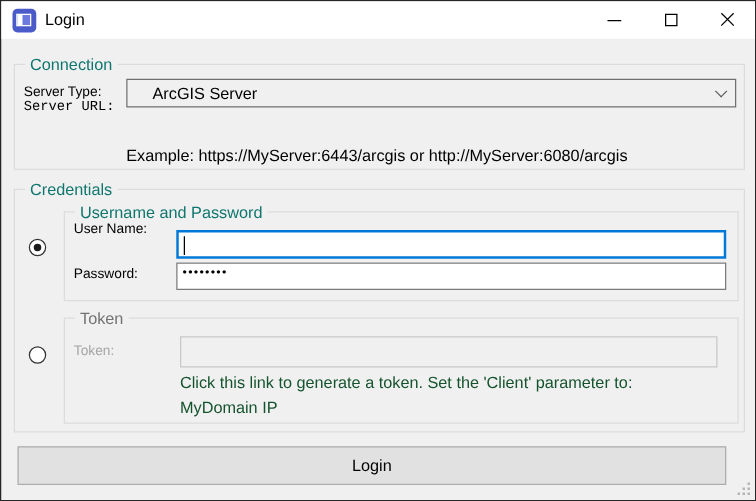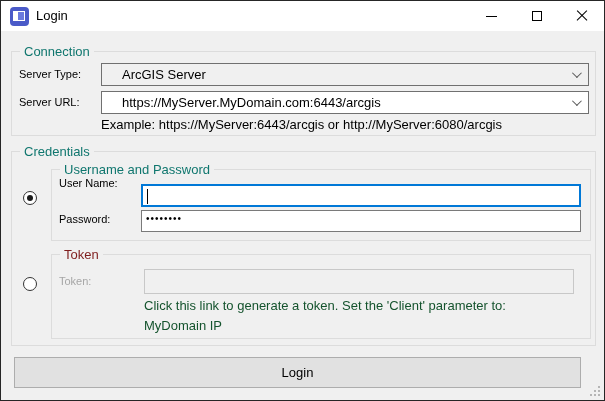--- a/index.html
+++ b/index.html
@@ -61,21 +61,21 @@
   .groupbox {
     position: absolute;
     border: 1px solid #dcdcdc;
   }
   .groupbox > .gb-label {
     position: absolute; top: -8px; left: 8px;
     background: #f0f0f0; padding: 0 4px;
     font-size: 13px; color: #0f766e;
     white-space: nowrap;
   }
-  .gb-label.disabled { color: #7f1d1d; }
+  .gb-label.disabled { color: #737373; }
 
   .field-label { position: absolute; font-size: 11px; color: #000; }
   .field-label.disabled { color: #a6a6a6; }
 
   
   .combo {
     position: absolute;
     border: 1px solid #707070;
     display: flex; align-items: center;
     font-size: 13px; color: #000;
@@ -170,25 +170,21 @@
   </div>
 
   <div class="groupbox" style="left:10px; top:50px; width:585px; height:85px;">
     <div class="gb-label">Connection</div>
   </div>
   <div class="field-label" style="left:18px; top:67px;">Server Type:</div>
   <div class="combo" style="left:100px; top:62px; width:488px; height:23px;">
     <span>ArcGIS Server</span>
     <span class="chev"></span>
   </div>
-  <div class="field-label" style="left:18px; top:95px;">Server URL:</div>
-  <div class="combo editable" style="left:100px; top:90px; width:488px; height:23px;">
-    <span>https://MyServer.MyDomain.com:6443/arcgis</span>
-    <span class="chev"></span>
-  </div>
+  <div class="field-label" style="left:18px; top:79px;font-family:Liberation Mono, monospace;">Server URL:</div>
   <div class="hint" style="left:100px; top:116px;">Example: https://MyServer:6443/arcgis or http://MyServer:6080/arcgis</div>
 
   <div class="groupbox" style="left:10px; top:150px; width:585px; height:195px;">
     <div class="gb-label">Credentials</div>
   </div>
 
   <div class="radio" style="left:22px; top:190px;">
     <div class="dot"></div>
   </div>
 

